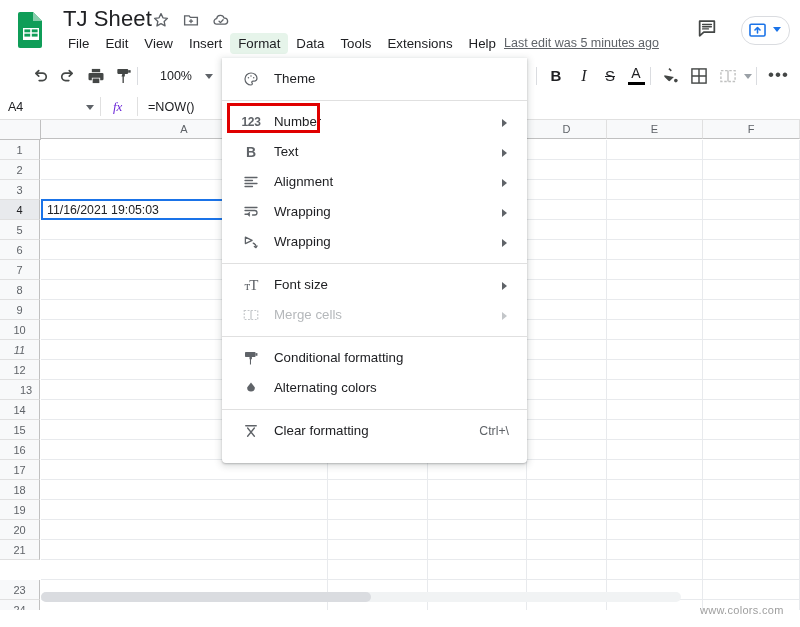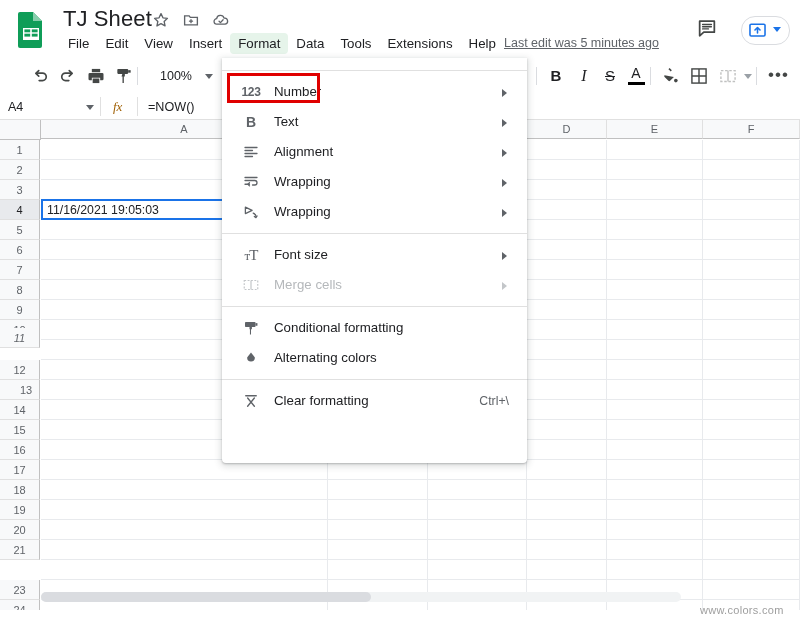--- a/index.html
+++ b/index.html
@@ -57,21 +57,21 @@
   .tb-borders{left:689px;top:7px;width:20px;height:20px;}
   .tb-merge{left:718px;top:7px;width:20px;height:20px;opacity:.33;}
   .tb-mergecaret{position:absolute;left:744px;top:15px;width:0;height:0;border-left:4px solid transparent;border-right:4px solid transparent;border-top:5px solid #9aa0a6;}
   .tb-more{left:768px;top:5px;width:20px;font-size:17px;line-height:22px;letter-spacing:1px;color:#444746;}
 
   
   .formulabar{position:absolute;left:0;top:94px;width:800px;height:25px;background:#fff;border-bottom:1px solid #e0e0e0;}
   .namebox{position:absolute;left:8px;top:4px;font-size:12.5px;color:#202124;line-height:18px;}
   .namecaret{position:absolute;left:86px;top:11px;width:0;height:0;border-left:4px solid transparent;border-right:4px solid transparent;border-top:5px solid #5f6368;}
   .fb-sep{position:absolute;top:3px;width:1px;height:19px;background:#e0e0e0;}
-  .fx{position:absolute;left:113px;top:4px;font-size:13px;color:#a16207;font-style:italic;font-family:"Liberation Serif",serif;line-height:18px;}
+  .fx{position:absolute;left:113px;top:4px;font-size:13px;color:#6d28d9;font-style:italic;font-family:"Liberation Serif",serif;line-height:18px;}
   .formula{position:absolute;left:148px;top:4px;font-size:12.6px;color:#202124;line-height:18px;font-family:"Liberation Sans",sans-serif;}
 
   
   .gridwrap{position:absolute;left:0;top:120px;width:800px;height:490px;background:#fff;overflow:hidden;}
   .corner{position:absolute;left:0;top:0;width:40px;height:19px;background:#f8f9fa;border-right:1px solid #c0c0c0;border-bottom:1px solid #c0c0c0;}
   .colhead{position:absolute;top:0;height:19px;background:#f8f9fa;border-right:1px solid #e0e0e0;border-bottom:1px solid #c0c0c0;
            font-size:11px;color:#5f6368;text-align:center;line-height:19px;box-sizing:border-box;}
   .rowhead{position:absolute;left:0;width:40px;height:20px;background:#f8f9fa;border-right:1px solid #c0c0c0;border-bottom:1px solid #e0e0e0;
            font-size:11px;color:#5f6368;text-align:center;line-height:20px;box-sizing:border-box;}
   .rowhead.sel{background:#e8eaed;color:#202124;}
@@ -257,21 +257,21 @@
         <div class="rowhead" style="top: 20px;">1</div>
         <div class="rowhead" style="top: 40px;">2</div>
         <div class="rowhead" style="top: 60px;">3</div>
         <div class="rowhead sel" style="top: 80px;">4</div>
         <div class="rowhead" style="top: 100px;">5</div>
         <div class="rowhead" style="top: 120px;">6</div>
         <div class="rowhead" style="top: 140px;">7</div>
         <div class="rowhead" style="top: 160px;">8</div>
         <div class="rowhead" style="top: 180px;">9</div>
         <div class="rowhead" style="top: 200px;">10</div>
-        <div class="rowhead" style="top: 208px; font-style: italic;">11</div>
+        <div class="rowhead" style="top: 220px; font-style: italic;">11</div>
         <div class="rowhead" style="top: 240px;">12</div>
         <div class="rowhead" style="top: 260px; padding-left: 13px;">13</div>
         <div class="rowhead" style="top: 280px;">14</div>
         <div class="rowhead" style="top: 300px;">15</div>
         <div class="rowhead" style="top: 320px;">16</div>
         <div class="rowhead" style="top: 340px; text-align: center;">17</div>
         <div class="rowhead" style="top: 360px;">18</div>
         <div class="rowhead" style="top: 380px;">19</div>
         <div class="rowhead" style="top: 400px;">20</div>
         <div class="rowhead" style="top: 420px;">21</div>
@@ -429,20 +429,31 @@
     <div class="cellA4" style="top: 79px;">
       <span>11/16/2021 19:05:03</span>
     </div>
 
     <div class="hscroll">
         <i></i>
       </div>
   </div>
 
   <div class="dropdown" id="dropdown">
+      <div class="mrow">
+        <div class="mi">
+          <svg viewBox="0 0 24 24" width="18" height="18" fill="none" stroke="currentColor" stroke-width="1.6">
+            <path d="M12 4a8 8 0 1 0 0 16c1.3 0 1.8-.8 1.8-1.6 0-.9-.8-1.4-.8-2.2 0-.8.6-1.3 1.5-1.3h1.6A4 4 0 0 0 20 11c0-3.9-3.6-7-8-7z"></path>
+            <circle cx="8.6" cy="10.2" r="1" fill="currentColor" stroke="none"></circle>
+            <circle cx="12" cy="8" r="1" fill="currentColor" stroke="none"></circle>
+            <circle cx="15.6" cy="10.2" r="1" fill="currentColor" stroke="none"></circle>
+          </svg>
+        </div>
+        <div class="ml">Theme</div>
+      </div>
       <div class="msep"></div>
       <div class="mrow">
         <div class="mi">
           <span class="numtxt">123</span>
         </div>
         <div class="ml">Number</div>
         <div class="mar"></div>
         <div class="redbox" style="border-color: rgb(224, 0, 0);"></div>
       </div>
       <div class="mrow">

